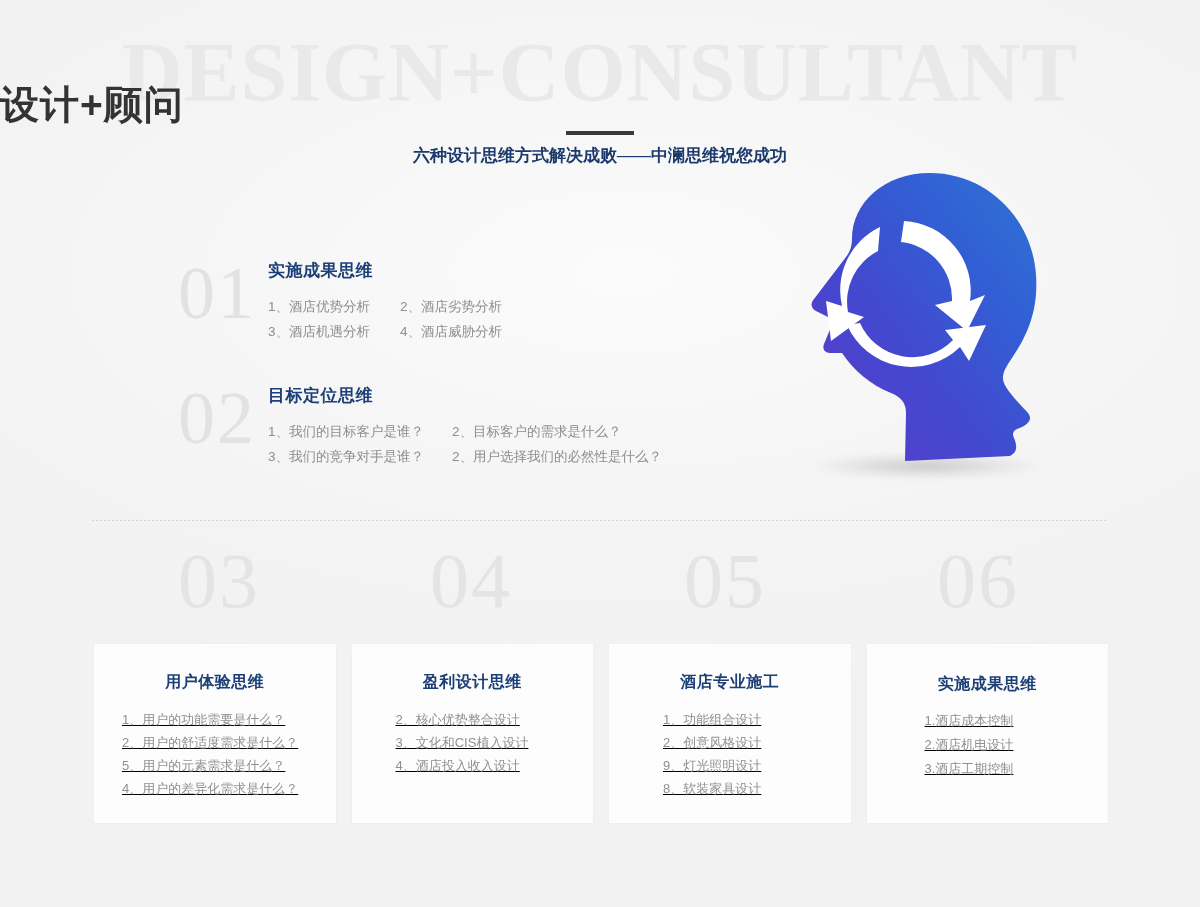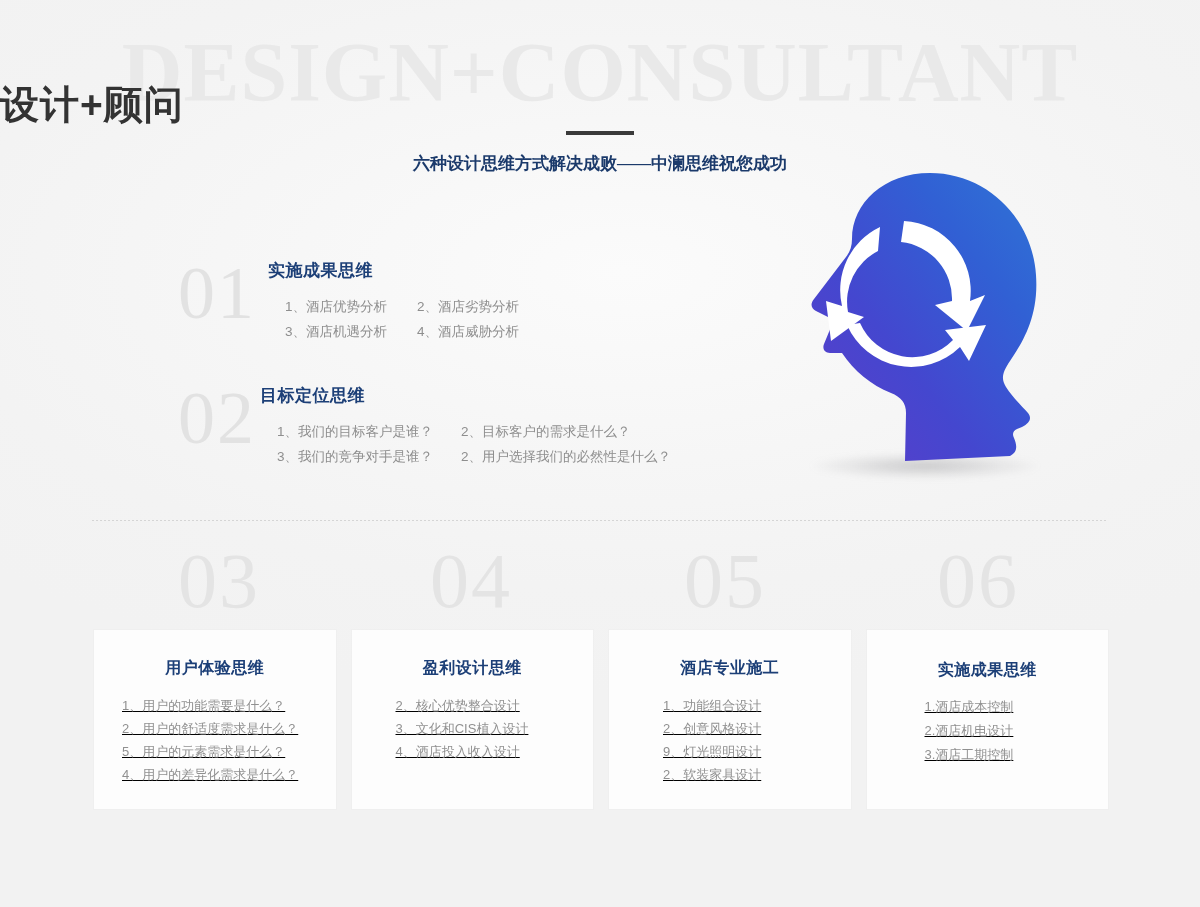--- a/index.html
+++ b/index.html
@@ -32,21 +32,21 @@
     font-size:39px;line-height:48px;font-weight:700;
     letter-spacing:1px;
     color:#333333;
     white-space:nowrap;
   }
   .title-rule{
     position:absolute;top:131px;left:566px;
     width:68px;height:4px;background:#3a3a3a;
   }
   .subtitle{
-    position:absolute;top:152px;left:0;width:1200px;
+    position:absolute;top:144px;left:0;width:1200px;
     text-align:center;
     font-family:"Liberation Serif","DejaVu Serif",serif;
     font-size:17px;line-height:24px;font-weight:700;
     color:#1b3a6b;
     white-space:nowrap;
   }
 
   
   .head-wrap{
     position:absolute;left:770px;top:165px;width:300px;height:335px;
@@ -65,28 +65,28 @@
     font-size:74px;line-height:74px;font-weight:400;
     color:#e2e2e2;
     user-select:none;
     letter-spacing:2px;
   }
   .n01{left:178px;top:256px;}
   .n02{left:178px;top:381px;}
 
   .block{position:absolute;}
   .b01{left:268px;top:260px;}
-  .b02{left:260px;top:385px;}
+  .b02{left:268px;top:385px;}
   .block h3{
     margin:0 0 12px 0;
     font-size:17px;line-height:22px;font-weight:700;
     color:#1c3f77;letter-spacing:.5px;
   }
   .block .line{
-    font-size:13.5px;line-height:25px;color:#8e8e8e;white-space:nowrap;margin-left:17px;
+    font-size:13.5px;line-height:25px;color:#8e8e8e;white-space:nowrap;
   }
   .block .line .it{display:inline-block;}
   .b01 .it{width:132px;}
   .b02 .it{width:184px;}
 
   
   .divider{
     position:absolute;left:92px;top:520px;width:1016px;height:1px;
     background:repeating-linear-gradient(to right,#d5d5d5 0 2px, rgba(0,0,0,0) 2px 4px);
   }
@@ -98,21 +98,21 @@
     font-size:78px;line-height:80px;font-weight:400;
     color:#e4e4e4;letter-spacing:2px;user-select:none;
   }
   .bn3{left:178px;}
   .bn4{left:430px;}
   .bn5{left:684px;}
   .bn6{left:937px;}
 
   
   .cards{
-    position:absolute;left:94px;top:630px;width:1014px;height:179px;
+    position:absolute;left:94px;top:644px;width:1014px;height:179px;
     display:flex;gap:16px;
   }
   .card{
     width:245px;height:179px;
     background:#fdfdfd;
     box-shadow:0 0 0 1px rgba(0,0,0,0.012);
     position:relative;
   }
   .card h4{
     margin:0;padding-top:28px;
@@ -258,21 +258,21 @@
         <li>4、酒店投入收入设计</li>
       </ul>
     </div>
 
     <div class="card c5">
       <h4>酒店专业施工</h4>
       <ul>
         <li>1、功能组合设计</li>
         <li>2、创意风格设计</li>
         <li>9、灯光照明设计</li>
-        <li>2、软装家具设计</li>
+        <li>8、软装家具设计</li>
       </ul>
     </div>
 
     <div class="card c6">
       <h4>实施成果思维</h4>
       <ul>
         <li>1.酒店成本控制</li>
         <li>2.酒店机电设计</li>
         <li>3.酒店工期控制</li>
       </ul>

